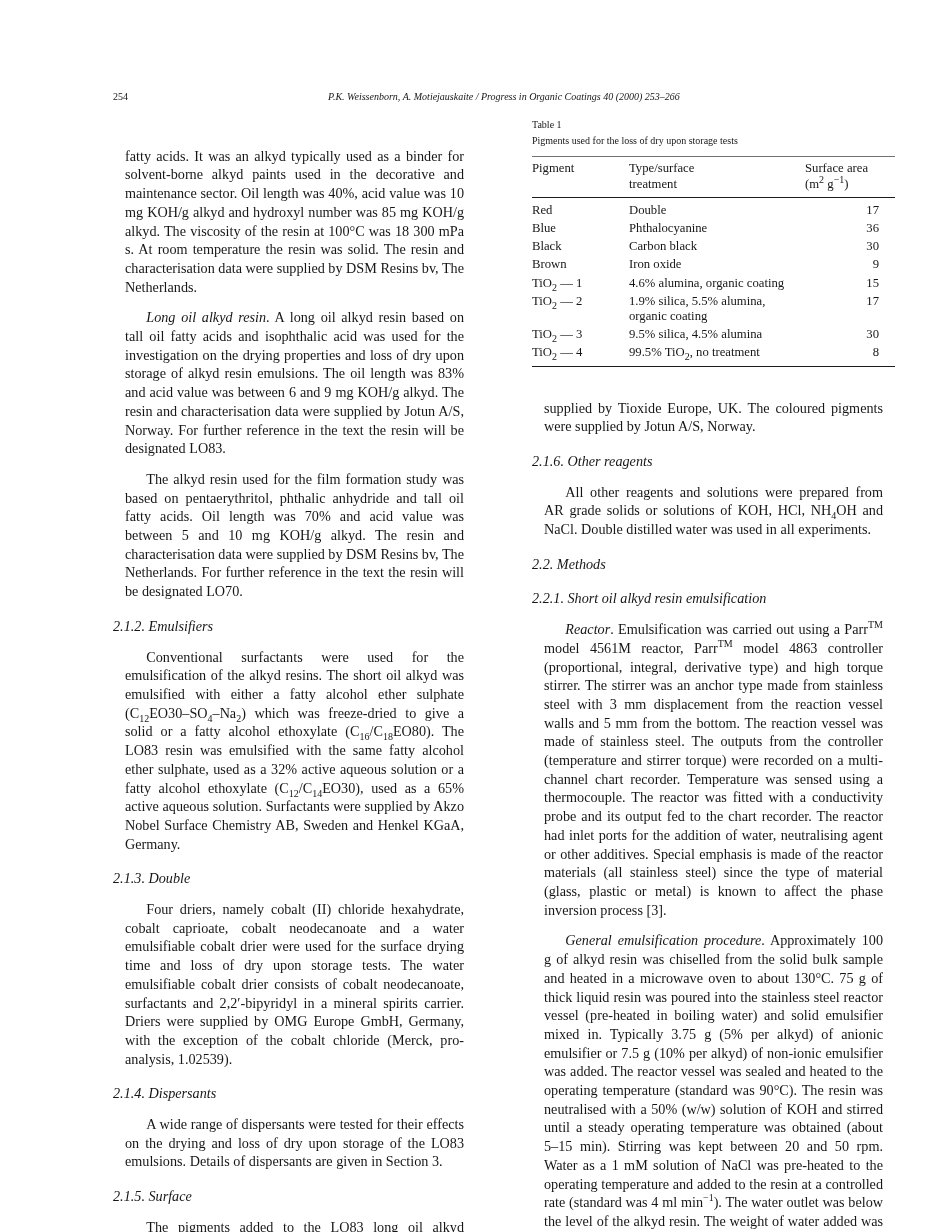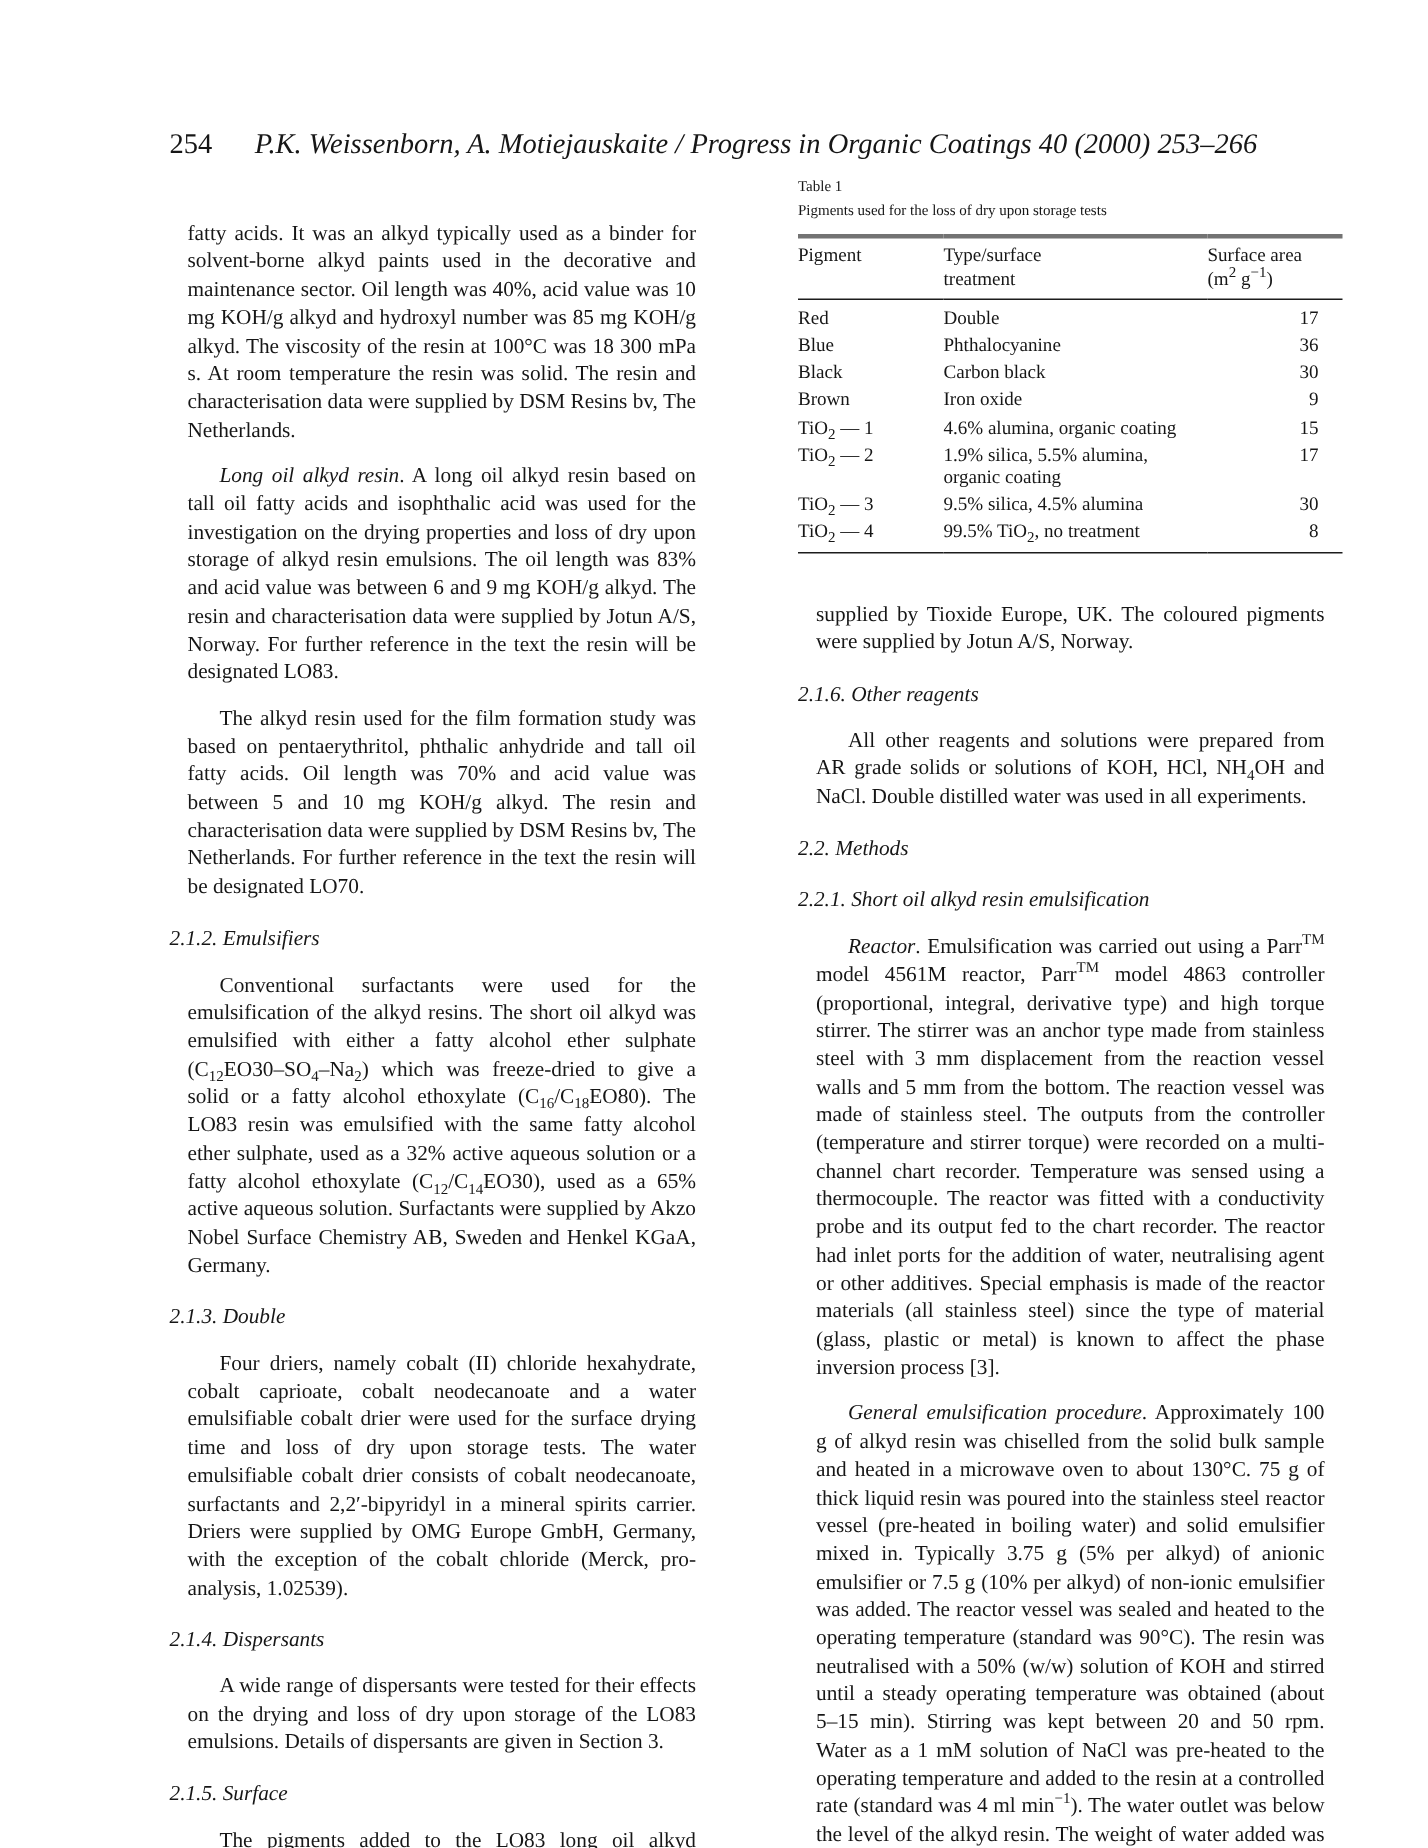--- a/index.html
+++ b/index.html
@@ -5,41 +5,41 @@
   * { box-sizing: border-box; }
   html, body { margin: 0; padding: 0; background: #ffffff; }
   .page {
     width: 952px; height: 1232px; margin: 0 auto; background: #ffffff;
     color: #161616;
     font-family: "Liberation Serif", "DejaVu Serif", serif;
     font-size: 14.2px; line-height: 18.7px;
     padding: 88px 57px 30px 113px;
     overflow: hidden;
   }
-  .running-head { position: relative; text-align: center; font-size: 19px; margin-bottom: 10px; }
+  .running-head { position: relative; text-align: center; font-size: 10px; margin-bottom: 10px; }
   .page-num { position: absolute; left: 0; top: 0; font-style: normal; }
   .head-title { font-style: italic; }
   .columns { display: flex; gap: 56px; }
   .col { flex: 1; min-width: 0; text-align: justify; }
   .col-left { padding-top: 18px; }
   .para { margin: 12px; }
   .indent { text-indent: 1.5em; }
   .shead {
     font-style: italic; font-weight: normal; font-size: 14.2px;
     margin: 16px 0 8px; text-align: left;
   }
   sub { font-size: 10px; line-height: 0; }
   sup { font-size: 10px; line-height: 0; }
   
   .table-figure { margin: 0 0 32px 0; text-align: left; }
   .table-caption { font-size: 10px; line-height: 15.8px; margin-bottom: 8px; }
   table.data {
     width: 100%; border-collapse: collapse;
     font-size: 12.7px; line-height: 15.2px;
-    border-top: 3px solid #737373; border-bottom: 1px solid #1c1c1c;
+    border-top: 1px solid #737373; border-bottom: 1px solid #1c1c1c;
   }
   thead th {
     font-weight: normal; text-align: left; vertical-align: top;
     padding: 4px 0 5px 0; border-bottom: 1px solid #1c1c1c;
   }
   tbody td { vertical-align: top; text-align: left; padding: 1.5px 0; }
   tbody tr:first-child td { padding-top: 5px; }
   tbody tr:last-child td { padding-bottom: 5px; }
   .w-pigment { width: 97px; }
   .w-area { width: 90px; }

